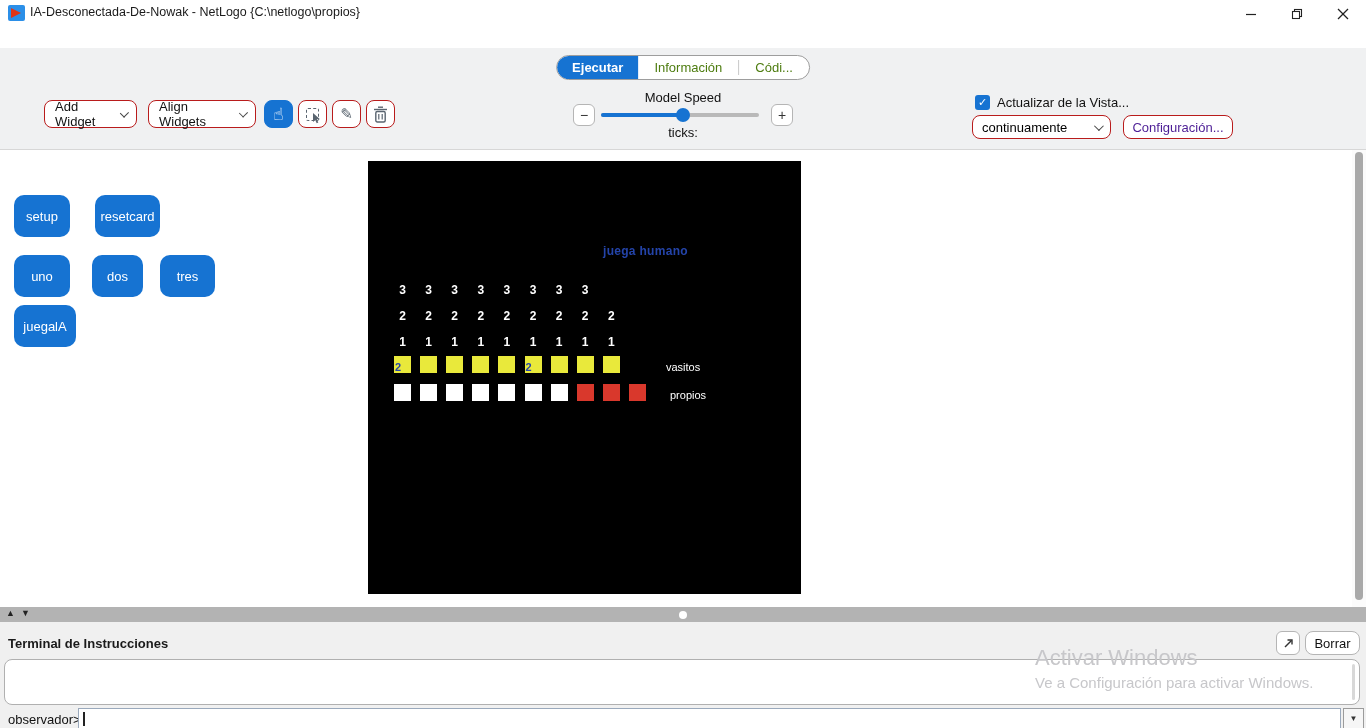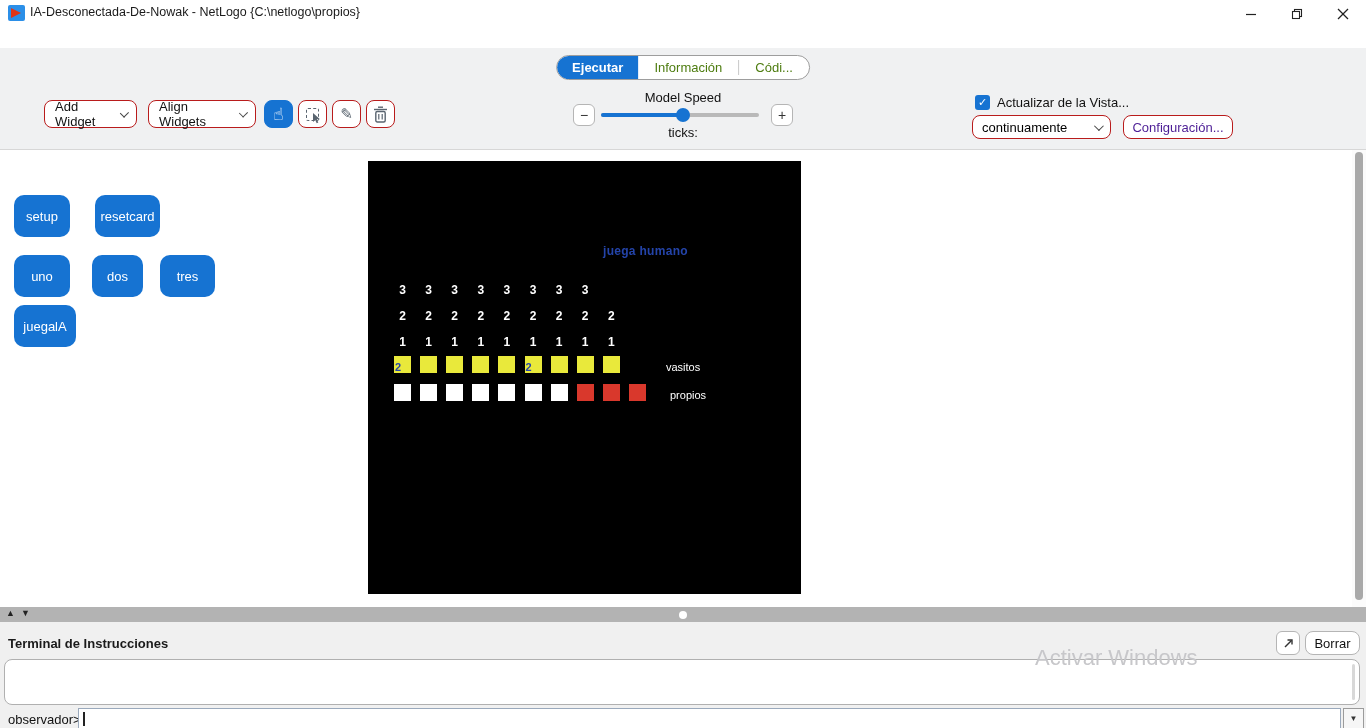--- a/index.html
+++ b/index.html
@@ -273,15 +273,16 @@
     <div class="cmd-input">
       <span class="caret"></span>
     </div>
     <div class="hist-btn">
       <span>▼</span>
     </div>
   </section>
 
   <div class="watermark">
     <div class="wm1">Activar Windows</div>
+    <div class="wm2">Ve a Configuración para activar Windows.</div>
   </div>
 
 </div>
 
 </body></html>

